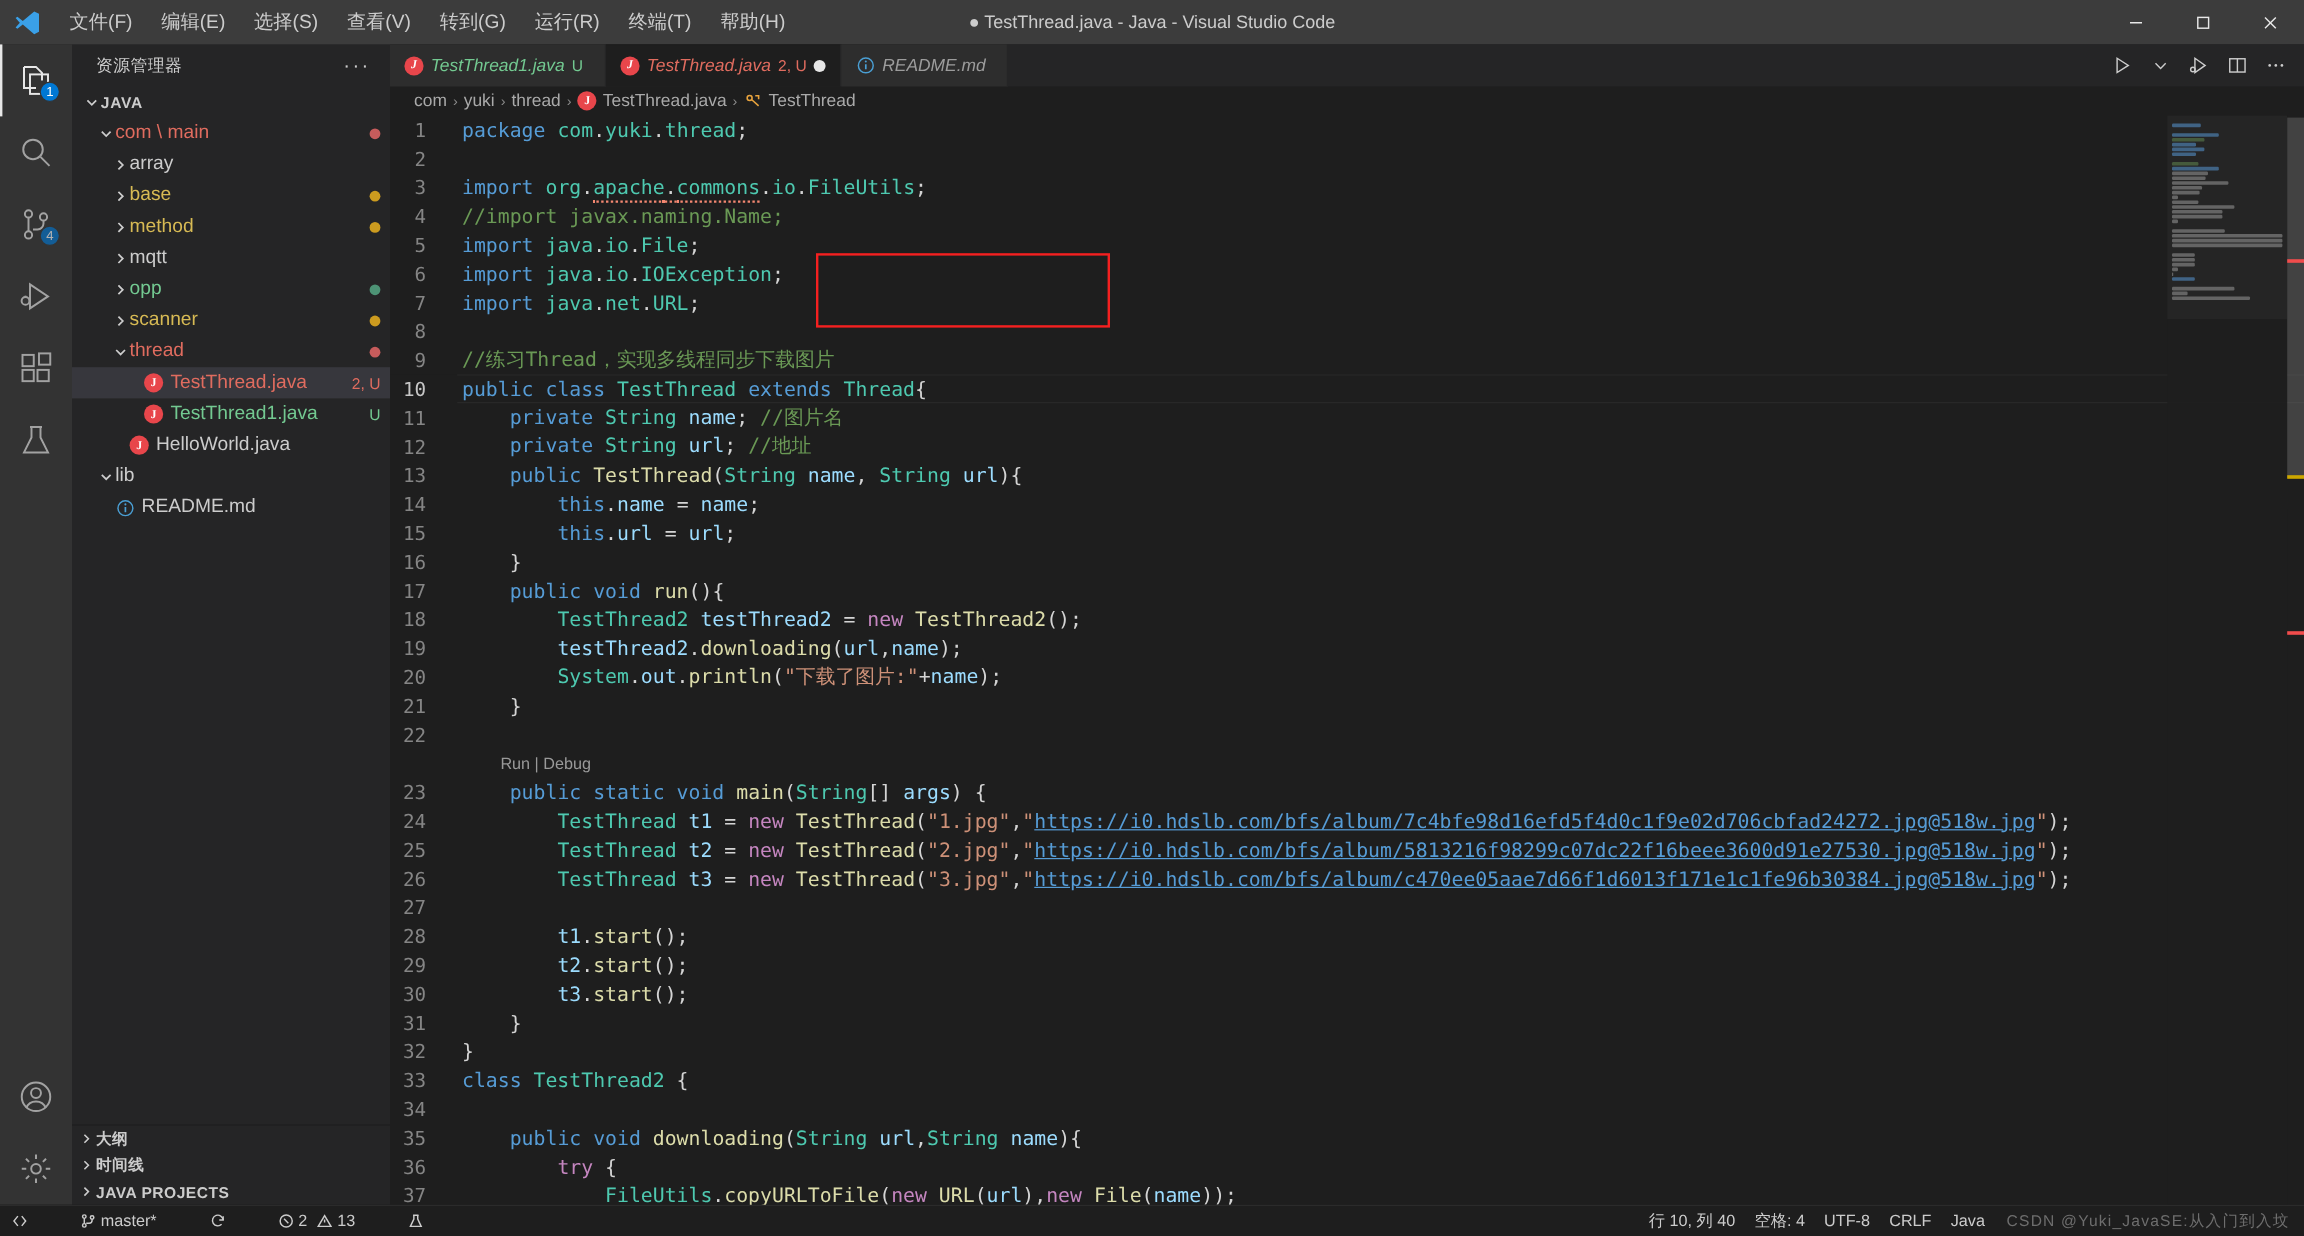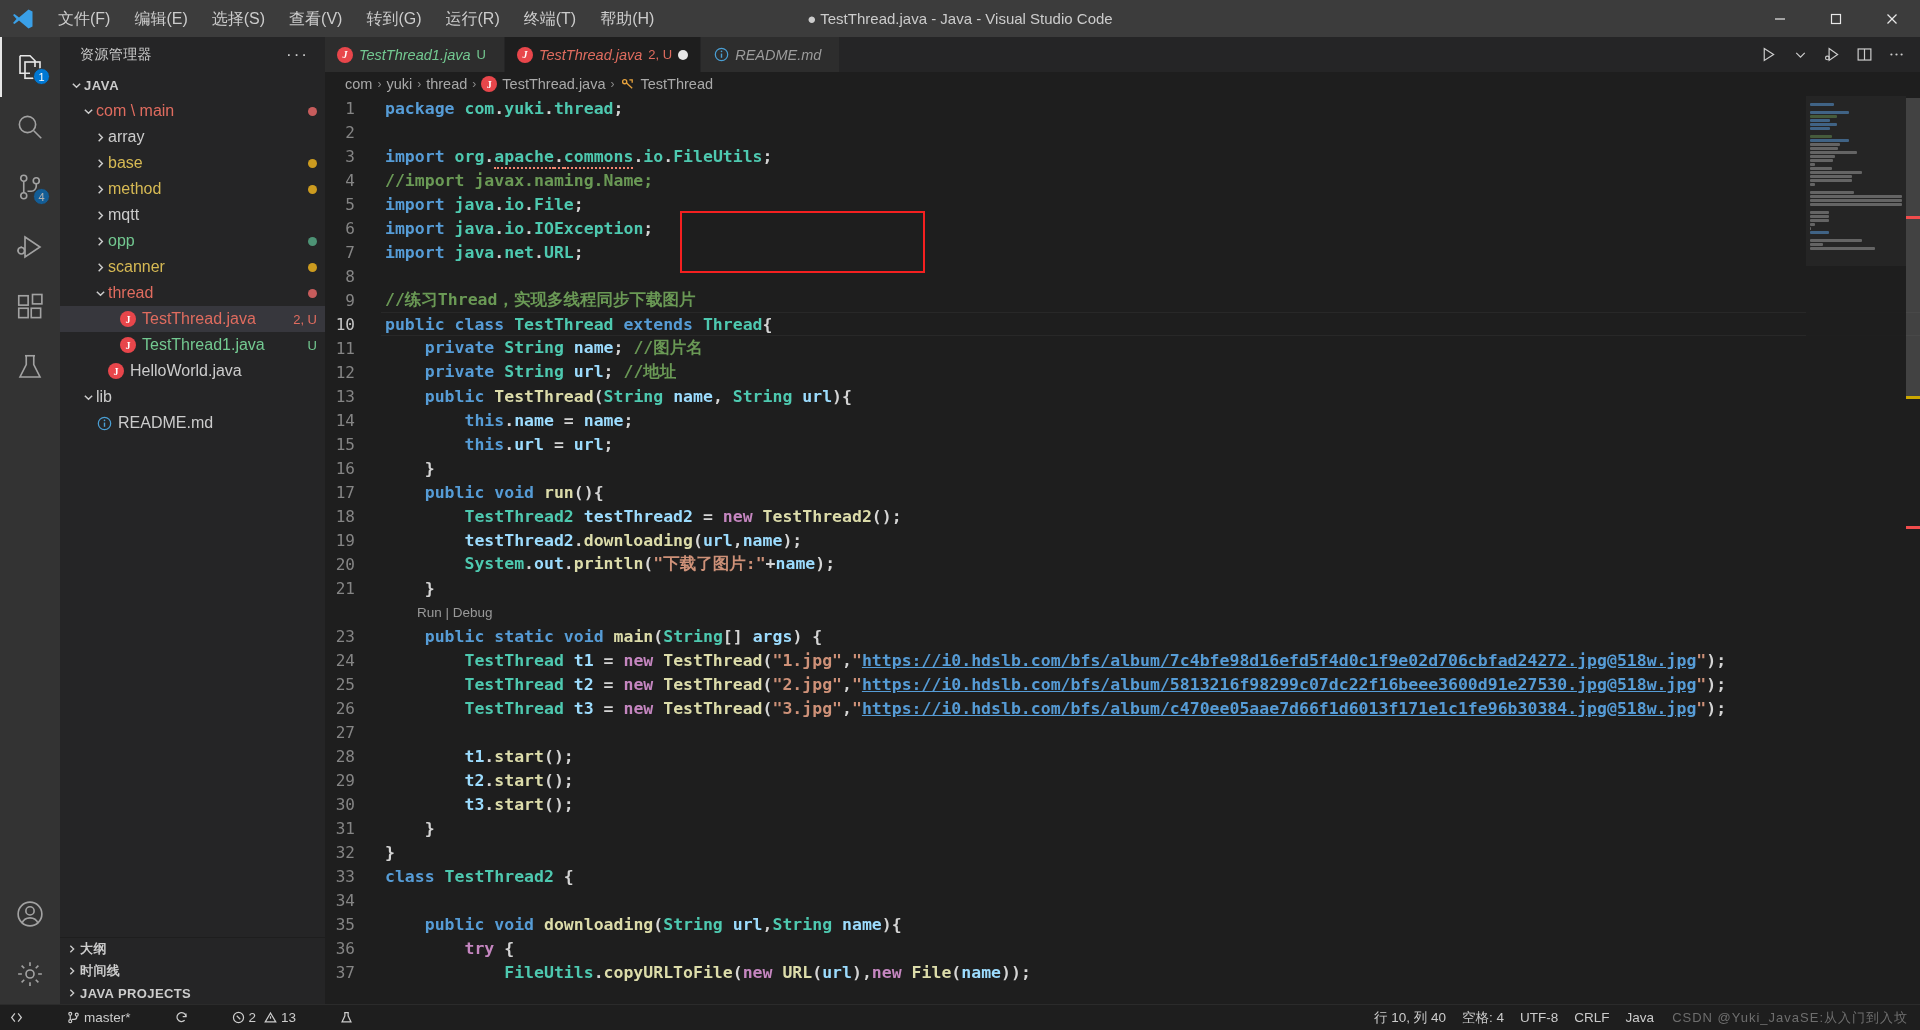--- a/index.html
+++ b/index.html
@@ -125,21 +125,21 @@
   .codeline {
     height: 24px; display: flex; align-items: center; position: relative;
     font-family: "DejaVu Sans Mono", monospace; font-size: 16.5px; white-space: pre;
   }
   .codeline.cur { background: #1e1e1e; }
   .ln {
     width: 56px; text-align: right; padding-right: 26px; color: #858585;
     font-family: "DejaVu Sans Mono", monospace; font-size: 16px; flex: 0 0 56px;
   }
   .codeline.cur .ln { color: #c6c6c6; }
-  .ctext { padding-left: 4px; font-weight: bold; }
+  .ctext { padding-left: 4px; }
   .codeline.cur .ctext::after {
     content: ""; position: absolute; left: 56px; right: 0; top: 0; bottom: 0;
     border-top: 1px solid #282828; border-bottom: 1px solid #282828; pointer-events: none;
   }
 
   
   .t-kw   { color: #569cd6; }
   .t-kw2  { color: #c586c0; }
   .t-type { color: #4ec9b0; }
   .t-str  { color: #ce9178; }
@@ -552,20 +552,21 @@
             <div class="codeline"><span class="ln">12</span><span class="ctext"><span class="t-pl">    </span><span class="t-kw">private</span><span class="t-pl"> </span><span class="t-type">String</span><span class="t-pl"> </span><span class="t-var">url</span><span class="t-pl">; </span><span class="t-cmt">//地址</span></span></div>
             <div class="codeline"><span class="ln">13</span><span class="ctext"><span class="t-pl">    </span><span class="t-kw">public</span><span class="t-pl"> </span><span class="t-fn">TestThread</span><span class="t-pl">(</span><span class="t-type">String</span><span class="t-pl"> </span><span class="t-var">name</span><span class="t-pl">, </span><span class="t-type">String</span><span class="t-pl"> </span><span class="t-var">url</span><span class="t-pl">){</span></span></div>
             <div class="codeline"><span class="ln">14</span><span class="ctext"><span class="t-pl">        </span><span class="t-kw">this</span><span class="t-pl">.</span><span class="t-var">name</span><span class="t-pl"> = </span><span class="t-var">name</span><span class="t-pl">;</span></span></div>
             <div class="codeline"><span class="ln">15</span><span class="ctext"><span class="t-pl">        </span><span class="t-kw">this</span><span class="t-pl">.</span><span class="t-var">url</span><span class="t-pl"> = </span><span class="t-var">url</span><span class="t-pl">;</span></span></div>
             <div class="codeline"><span class="ln">16</span><span class="ctext"><span class="t-pl">    }</span></span></div>
             <div class="codeline"><span class="ln">17</span><span class="ctext"><span class="t-pl">    </span><span class="t-kw">public</span><span class="t-pl"> </span><span class="t-kw">void</span><span class="t-pl"> </span><span class="t-fn">run</span><span class="t-pl">(){</span></span></div>
             <div class="codeline"><span class="ln">18</span><span class="ctext"><span class="t-pl">        </span><span class="t-type">TestThread2</span><span class="t-pl"> </span><span class="t-var">testThread2</span><span class="t-pl"> = </span><span class="t-kw2">new</span><span class="t-pl"> </span><span class="t-fn">TestThread2</span><span class="t-pl">();</span></span></div>
             <div class="codeline"><span class="ln">19</span><span class="ctext"><span class="t-pl">        </span><span class="t-var">testThread2</span><span class="t-pl">.</span><span class="t-fn">downloading</span><span class="t-pl">(</span><span class="t-var">url</span><span class="t-pl">,</span><span class="t-var">name</span><span class="t-pl">);</span></span></div>
             <div class="codeline"><span class="ln">20</span><span class="ctext"><span class="t-pl">        </span><span class="t-type">System</span><span class="t-pl">.</span><span class="t-var">out</span><span class="t-pl">.</span><span class="t-fn">println</span><span class="t-pl">(</span><span class="t-str">"下载了图片:"</span><span class="t-pl">+</span><span class="t-var">name</span><span class="t-pl">);</span></span></div>
             <div class="codeline"><span class="ln">21</span><span class="ctext"><span class="t-pl">    }</span></span></div>
+            <div class="codeline"><span class="ln">22</span><span class="ctext"></span></div>
             <div class="codelens">
               <span class="ln">0</span>
               <span class="cl-txt"><span>Run</span><span> | </span><span>Debug</span></span>
             </div>
             <div class="codeline"><span class="ln">23</span><span class="ctext"><span class="t-pl">    </span><span class="t-kw">public</span><span class="t-pl"> </span><span class="t-kw">static</span><span class="t-pl"> </span><span class="t-kw">void</span><span class="t-pl"> </span><span class="t-fn">main</span><span class="t-pl">(</span><span class="t-type">String</span><span class="t-pl">[] </span><span class="t-var">args</span><span class="t-pl">) {</span></span></div>
             <div class="codeline"><span class="ln">24</span><span class="ctext"><span class="t-pl">        </span><span class="t-type">TestThread</span><span class="t-pl"> </span><span class="t-var">t1</span><span class="t-pl"> = </span><span class="t-kw2">new</span><span class="t-pl"> </span><span class="t-fn">TestThread</span><span class="t-pl">(</span><span class="t-str">"1.jpg"</span><span class="t-pl">,</span><span class="t-str">"</span><span class="t-link">https://i0.hdslb.com/bfs/album/7c4bfe98d16efd5f4d0c1f9e02d706cbfad24272.jpg@518w.jpg</span><span class="t-str">"</span><span class="t-pl">);</span></span></div>
             <div class="codeline"><span class="ln">25</span><span class="ctext"><span class="t-pl">        </span><span class="t-type">TestThread</span><span class="t-pl"> </span><span class="t-var">t2</span><span class="t-pl"> = </span><span class="t-kw2">new</span><span class="t-pl"> </span><span class="t-fn">TestThread</span><span class="t-pl">(</span><span class="t-str">"2.jpg"</span><span class="t-pl">,</span><span class="t-str">"</span><span class="t-link">https://i0.hdslb.com/bfs/album/5813216f98299c07dc22f16beee3600d91e27530.jpg@518w.jpg</span><span class="t-str">"</span><span class="t-pl">);</span></span></div>
             <div class="codeline"><span class="ln">26</span><span class="ctext"><span class="t-pl">        </span><span class="t-type">TestThread</span><span class="t-pl"> </span><span class="t-var">t3</span><span class="t-pl"> = </span><span class="t-kw2">new</span><span class="t-pl"> </span><span class="t-fn">TestThread</span><span class="t-pl">(</span><span class="t-str">"3.jpg"</span><span class="t-pl">,</span><span class="t-str">"</span><span class="t-link">https://i0.hdslb.com/bfs/album/c470ee05aae7d66f1d6013f171e1c1fe96b30384.jpg@518w.jpg</span><span class="t-str">"</span><span class="t-pl">);</span></span></div>
             <div class="codeline"><span class="ln">27</span><span class="ctext"></span></div>
             <div class="codeline"><span class="ln">28</span><span class="ctext"><span class="t-pl">        </span><span class="t-var">t1</span><span class="t-pl">.</span><span class="t-fn">start</span><span class="t-pl">();</span></span></div>

